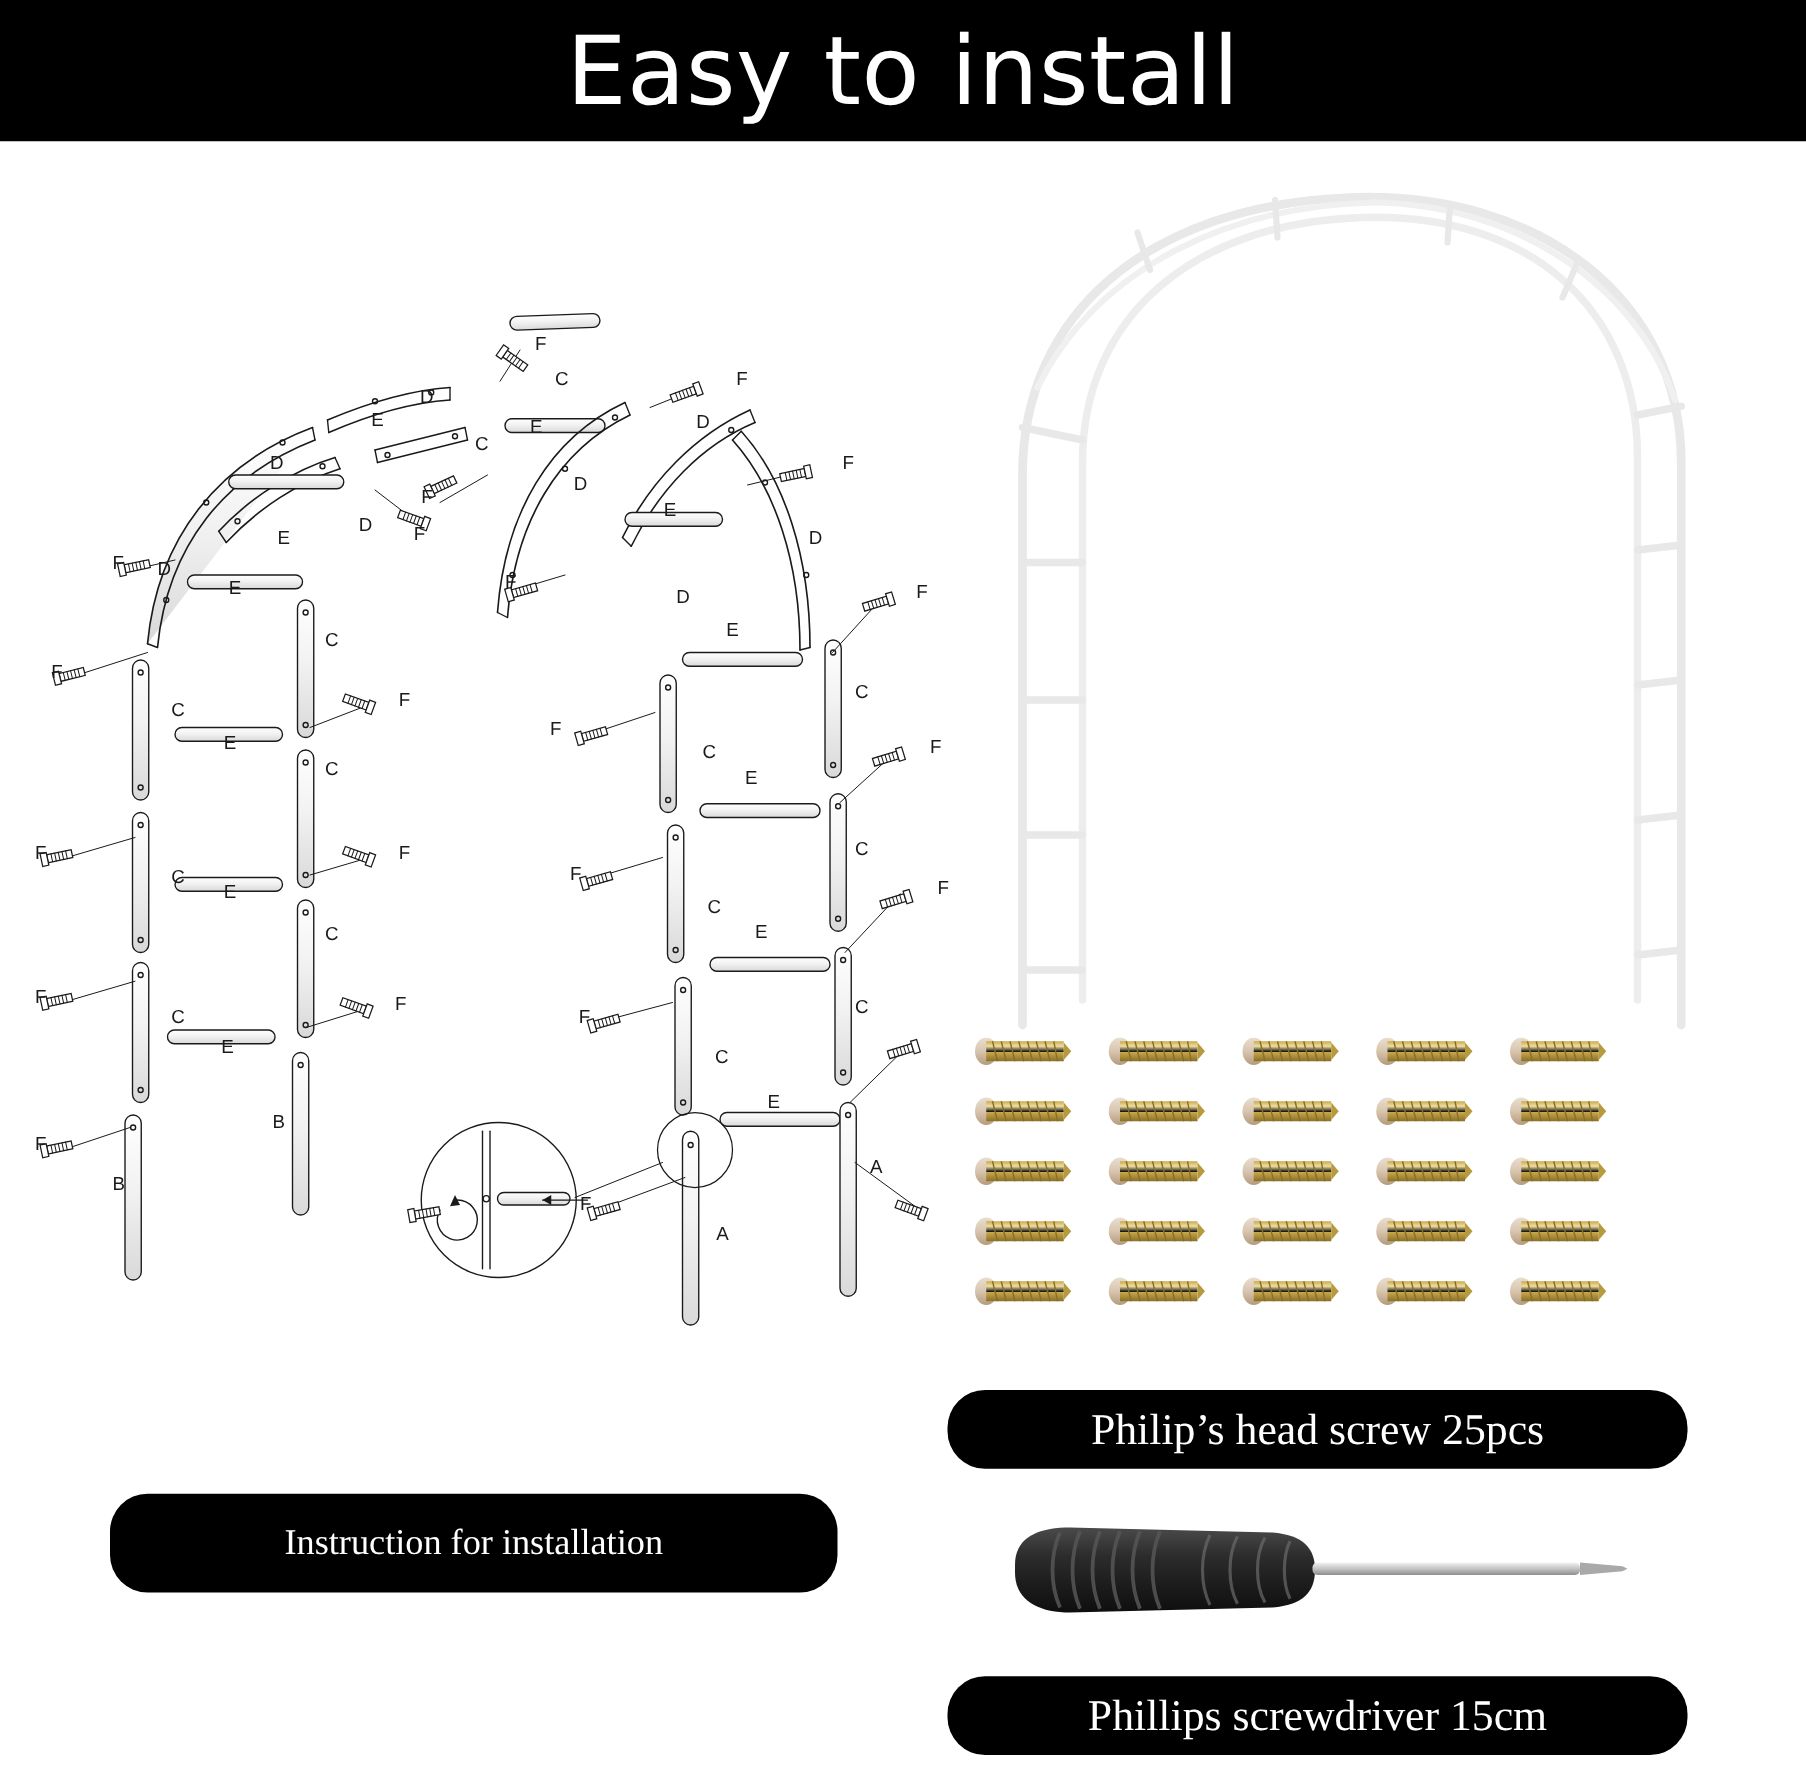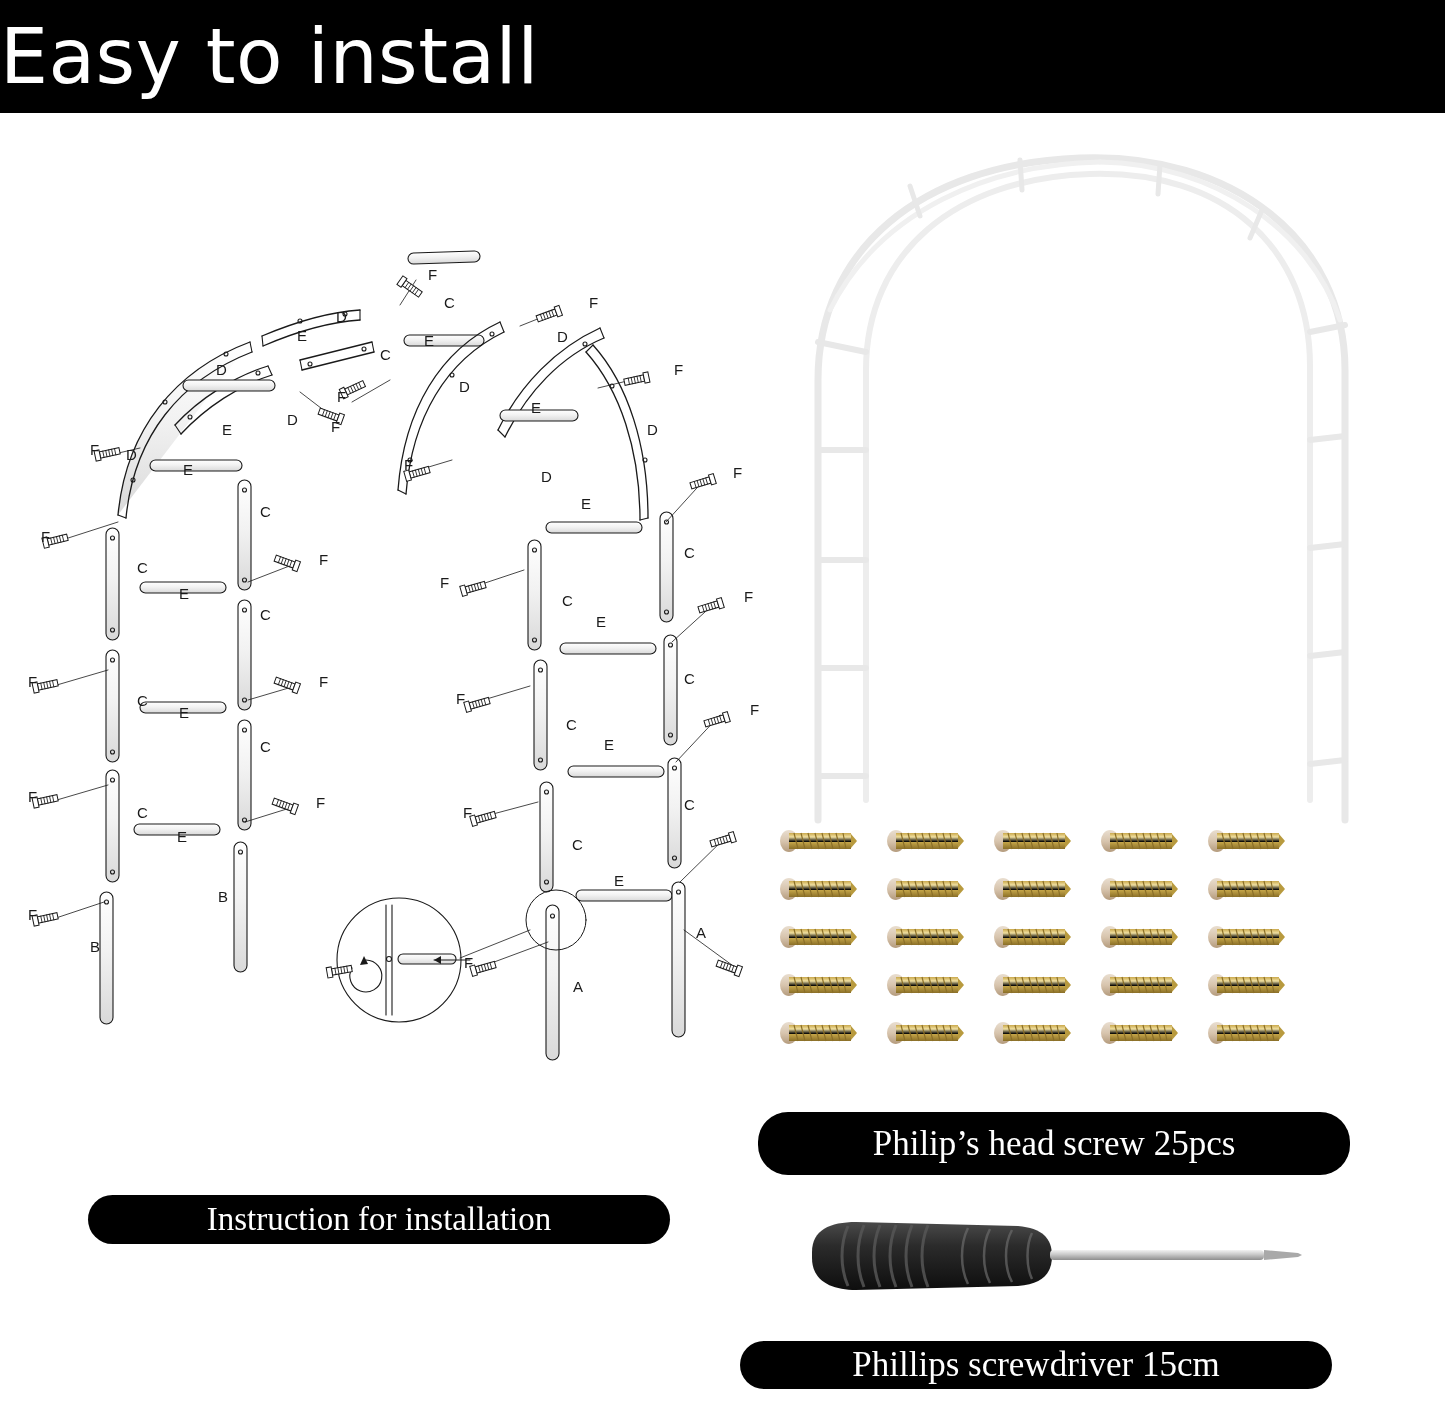--- a/index.html
+++ b/index.html
@@ -18,21 +18,21 @@
   
   .header-banner {
     position: absolute;
     left: 0;
     top: 0;
     width: 1445px;
     height: 113px;
     background: #000000;
     display: flex;
     align-items: center;
-    justify-content: flex-start;
+    justify-content: center;
   }
   .header-title {
     color: #ffffff;
     font-size: 76px;
     font-weight: 400;
     letter-spacing: 0.5px;
     line-height: 1;
     font-family: "DejaVu Sans", sans-serif;
   }
 
@@ -46,35 +46,35 @@
     align-items: center;
     justify-content: center;
     font-family: Liberation Serif, serif;
     font-weight: 400;
     white-space: nowrap;
   }
   #pill-instruction {
     left: 88px;
     top: 1195px;
     width: 582px;
-    height: 49px;
-    font-size: 33px;
+    height: 79px;
+    font-size: 29px;
   }
   #pill-screws {
     left: 758px;
     top: 1112px;
     width: 592px;
     height: 63px;
     font-size: 35px;
   }
   #pill-screwdriver {
-    left: 740px;
+    left: 758px;
     top: 1341px;
     width: 592px;
-    height: 48px;
+    height: 63px;
     font-size: 35px;
   }
 
   
   #diagram-panel {
     position: absolute;
     left: 0;
     top: 130px;
     width: 760px;
     height: 1060px;

